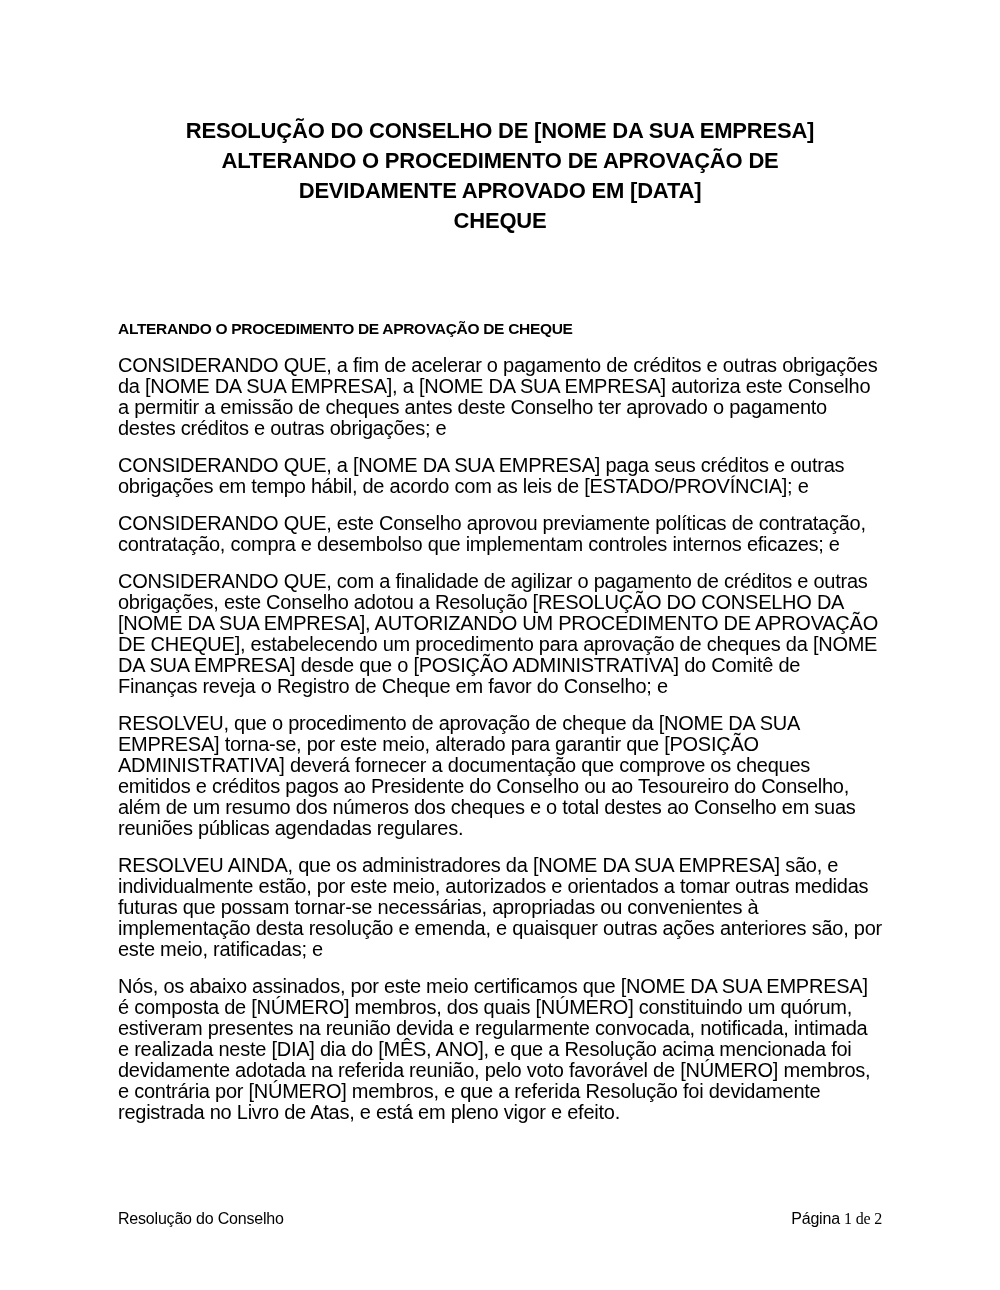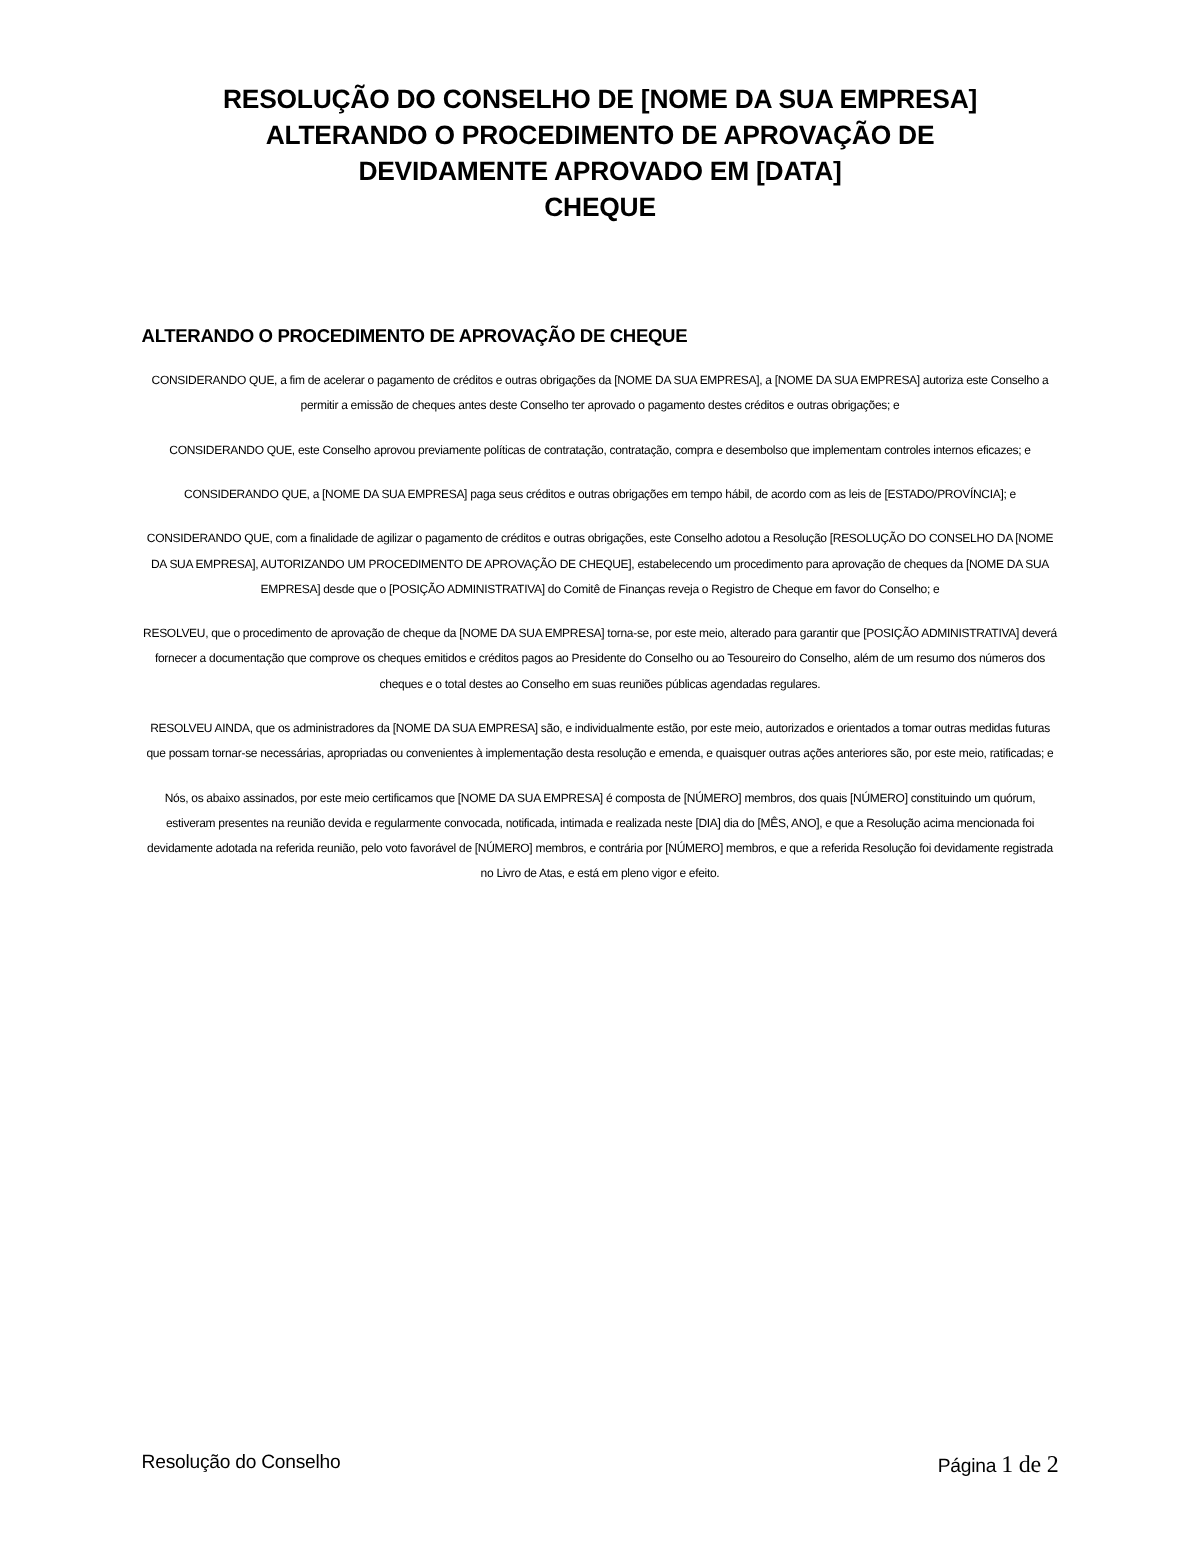--- a/index.html
+++ b/index.html
@@ -16,76 +16,76 @@
     font-family: "Liberation Sans", sans-serif;
     overflow: hidden;
   }
   .content {
     position: absolute;
     left: 118px;
     width: 764px;
     top: 0;
   }
   .doc-title {
-    margin-top: 68px;
+    margin-top: 116px;
     font-size: 22px;
     font-weight: bold;
     line-height: 30px;
     text-align: center;
     letter-spacing: -0.2px;
   }
   .section-heading {
     margin-top: 82px;
     font-size: 15.5px;
     font-weight: bold;
     letter-spacing: -0.3px;
     line-height: 21px;
   }
   .body-text p {
     margin: 16px 0 0 0;
-    font-size: 10px;
+    font-size: 20px;
     line-height: 21px;
     letter-spacing: -0.25px;
-    text-align: center;
+    text-align: left;
   }
   .footer {
     position: absolute;
     left: 118px;
     width: 764px;
     top: 1210px;
     display: flex;
     justify-content: space-between;
     align-items: flex-start;
     font-size: 16px;
     letter-spacing: -0.2px;
   }
   .footer .page-number-serif {
     font-family: "Liberation Serif", serif;
-    font-size: 20px;
+    font-size: 16px;
   }
 </style>
 </head>
 <body>
 
 <div class="page">
   <div class="content">
 
     <div class="doc-title">
       <div>RESOLUÇÃO DO CONSELHO DE [NOME DA SUA EMPRESA]</div>
       <div>ALTERANDO O PROCEDIMENTO DE APROVAÇÃO DE</div>
       <div>DEVIDAMENTE APROVADO EM [DATA]</div>
       <div>CHEQUE</div>
     </div>
 
     <div class="section-heading">ALTERANDO O PROCEDIMENTO DE APROVAÇÃO DE CHEQUE</div>
 
     <div class="body-text">
       <p>CONSIDERANDO QUE, a fim de acelerar o pagamento de créditos e outras obrigações da [NOME DA SUA EMPRESA], a [NOME DA SUA EMPRESA] autoriza este Conselho a permitir a emissão de cheques antes deste Conselho ter aprovado o pagamento destes créditos e outras obrigações; e</p>
+      <p>CONSIDERANDO QUE, a [NOME DA SUA EMPRESA] paga seus créditos e outras obrigações em tempo hábil, de acordo com as leis de [ESTADO/PROVÍNCIA]; e</p>
       <p>CONSIDERANDO QUE, este Conselho aprovou previamente políticas de contratação, contratação, compra e desembolso que implementam controles internos eficazes; e</p>
-      <p>CONSIDERANDO QUE, a [NOME DA SUA EMPRESA] paga seus créditos e outras obrigações em tempo hábil, de acordo com as leis de [ESTADO/PROVÍNCIA]; e</p>
       <p>CONSIDERANDO QUE, com a finalidade de agilizar o pagamento de créditos e outras obrigações, este Conselho adotou a Resolução [RESOLUÇÃO DO CONSELHO DA [NOME DA SUA EMPRESA], AUTORIZANDO UM PROCEDIMENTO DE APROVAÇÃO DE CHEQUE], estabelecendo um procedimento para aprovação de cheques da [NOME DA SUA EMPRESA] desde que o [POSIÇÃO ADMINISTRATIVA] do Comitê de Finanças reveja o Registro de Cheque em favor do Conselho; e</p>
       <p>RESOLVEU, que o procedimento de aprovação de cheque da [NOME DA SUA EMPRESA] torna-se, por este meio, alterado para garantir que [POSIÇÃO ADMINISTRATIVA] deverá fornecer a documentação que comprove os cheques emitidos e créditos pagos ao Presidente do Conselho ou ao Tesoureiro do Conselho, além de um resumo dos números dos cheques e o total destes ao Conselho em suas reuniões públicas agendadas regulares.</p>
       <p>RESOLVEU AINDA, que os administradores da [NOME DA SUA EMPRESA] são, e individualmente estão, por este meio, autorizados e orientados a tomar outras medidas futuras que possam tornar-se necessárias, apropriadas ou convenientes à implementação desta resolução e emenda, e quaisquer outras ações anteriores são, por este meio, ratificadas; e</p>
       <p>Nós, os abaixo assinados, por este meio certificamos que [NOME DA SUA EMPRESA] é composta de [NÚMERO] membros, dos quais [NÚMERO] constituindo um quórum, estiveram presentes na reunião devida e regularmente convocada, notificada, intimada e realizada neste [DIA] dia do [MÊS, ANO], e que a Resolução acima mencionada foi devidamente adotada na referida reunião, pelo voto favorável de [NÚMERO] membros, e contrária por [NÚMERO] membros, e que a referida Resolução foi devidamente registrada no Livro de Atas, e está em pleno vigor e efeito.</p>
     </div>
 
   </div>
 
   <div class="footer">
     <span>Resolução do Conselho</span>

